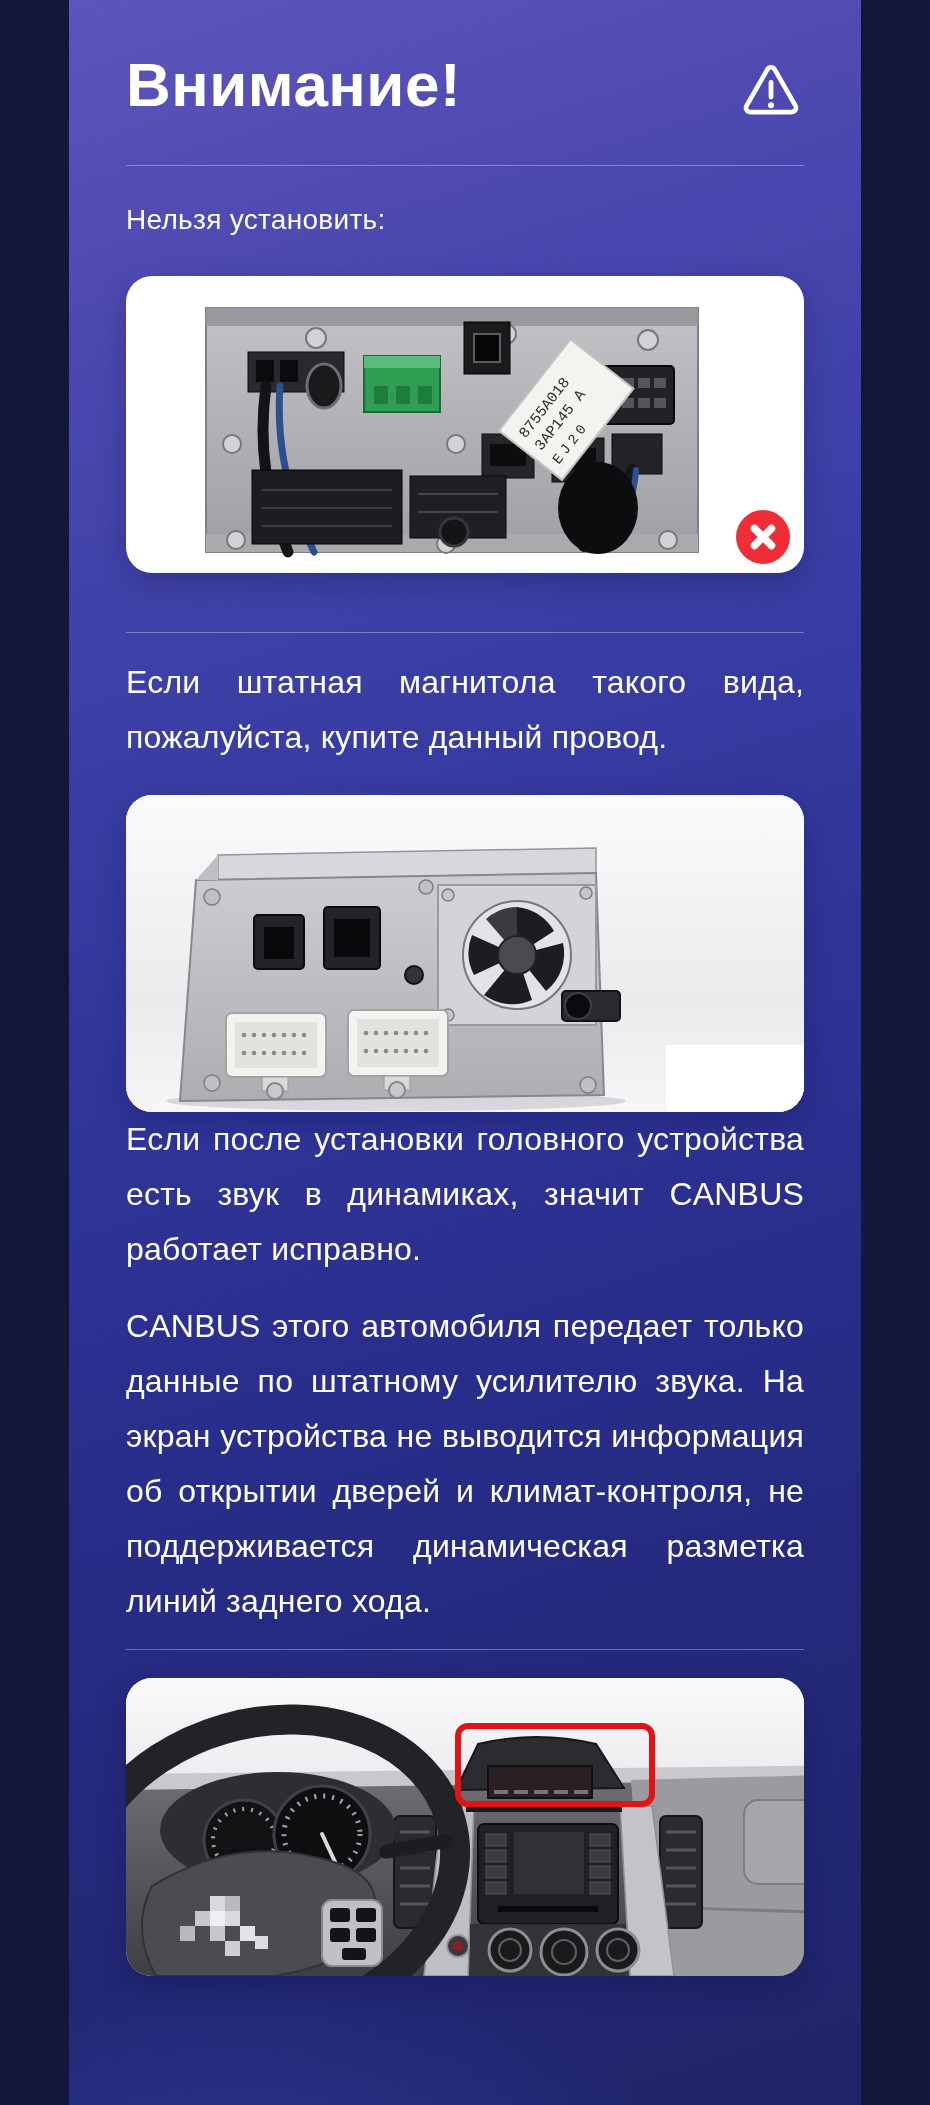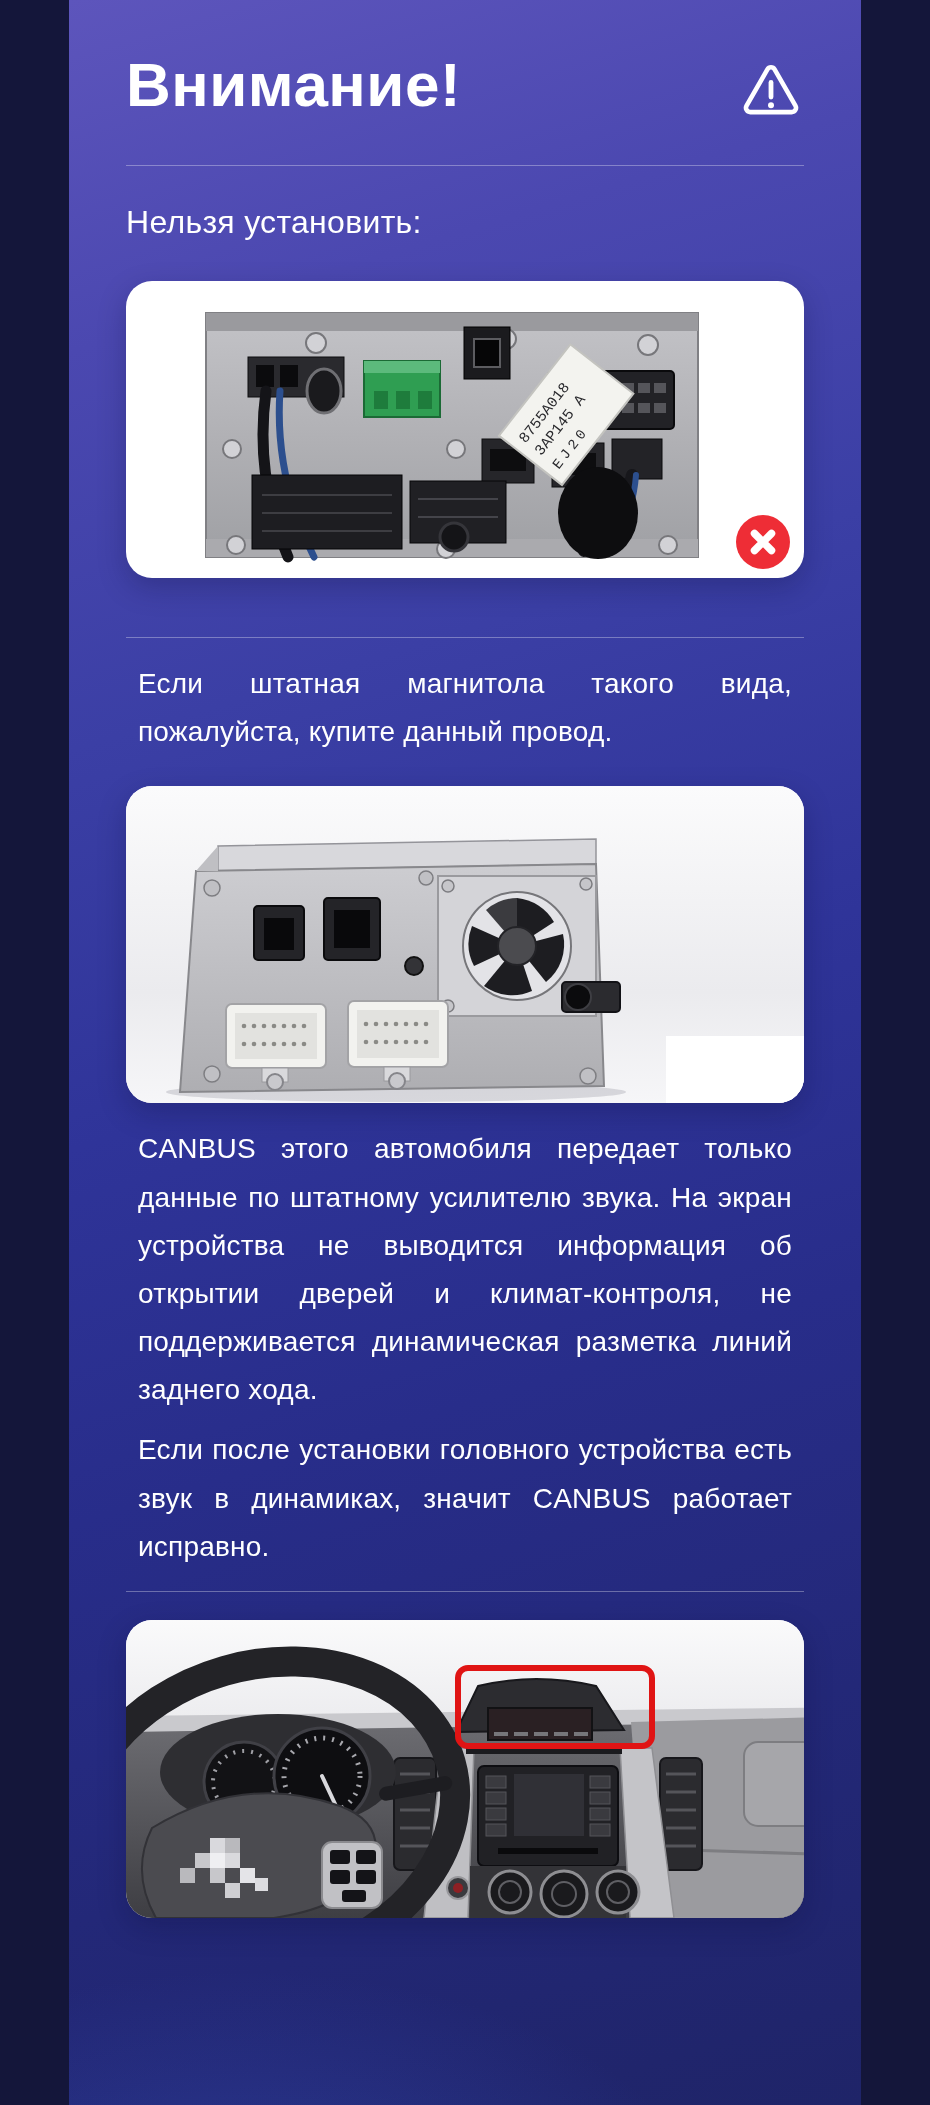--- a/index.html
+++ b/index.html
@@ -18,23 +18,23 @@
   .hdr{display:flex;justify-content:space-between;align-items:flex-start;padding-top:52px;}
   .title{
     font-size:62px;font-weight:700;line-height:1.05;margin:0;
     letter-spacing:0.5px;
   }
   .warn-icon{margin-top:12px;margin-right:4px;flex:0 0 auto;}
   .divider{height:1px;background:rgba(255,255,255,0.32);border:0;margin:0;}
   .div1{margin-top:48px;}
   .div2{margin-top:59px;}
   .div3{margin-top:20px;}
-  .section-label{margin-top:38px;font-size:32px;letter-spacing:0.3px;}
+  .section-label{margin-top:38px;font-size:28px;letter-spacing:0.3px;}
   .para{
-    font-size:28px;line-height:1.72;letter-spacing:0.2px;margin:12px;
+    font-size:32px;line-height:1.72;letter-spacing:0.2px;margin:0;
     text-align:justify;text-align-last:left;
   }
   .p-wire{margin-top:22px;}
   .p-canbus{margin-top:22px;}
   .p-pajero{margin-top:32px;}
   .card{
     position:relative;background:#ffffff;border-radius:26px;overflow:hidden;
     box-shadow:0 10px 28px rgba(10,12,50,0.25);
   }
   .card1{margin-top:40px;height:297px;}
@@ -265,22 +265,22 @@
             <circle cx="86" cy="102" r="8"></circle>
               <circle cx="86" cy="288" r="8"></circle>
               <circle cx="462" cy="290" r="8"></circle>
               <circle cx="300" cy="92" r="7"></circle>
           </g>
           <rect x="540" y="250" width="276" height="67" fill="#ffffff"></rect>
         </svg>
       </div>
     </div>
 
+    <p class="para">Если после установки головного устройства есть звук в динамиках, значит CANBUS работает исправно.</p>
     <p class="para p-canbus">CANBUS этого автомобиля передает только данные по штатному усилителю звука. На экран устройства не выводится информация об открытии дверей и климат-контроля, не поддерживается динамическая разметка линий заднего хода.</p>
-    <p class="para">Если после установки головного устройства есть звук в динамиках, значит CANBUS работает исправно.</p>
 
     <hr class="divider div3">
 
 
     <div class="card card3">
       <div class="photo-fill">
         <svg width="816" height="298" viewBox="0 0 816 298">
           <defs>
             <linearGradient id="sky3" x1="0" y1="0" x2="0" y2="1">
               <stop offset="0" stop-color="#fafafb"></stop>

